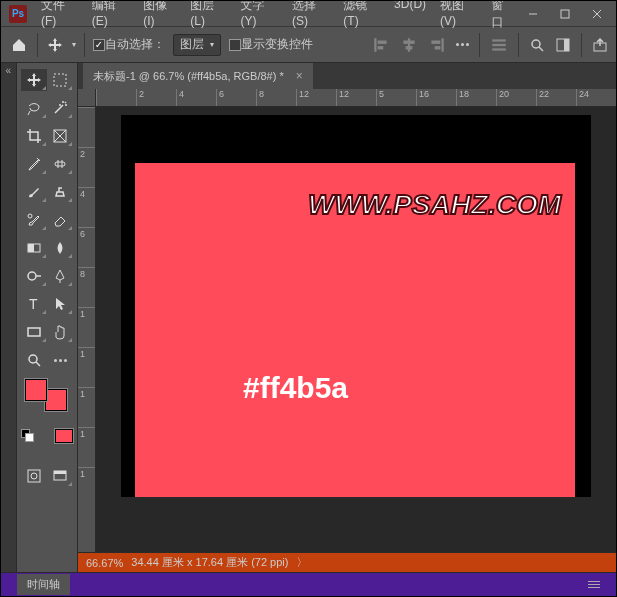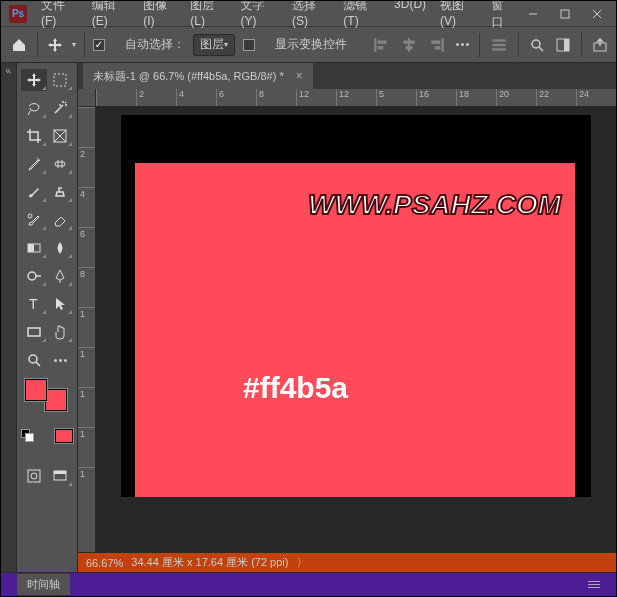--- a/index.html
+++ b/index.html
@@ -8,24 +8,24 @@
 .ps-logo{width:18px;height:18px;background:#7f1d1d;color:#31a8ff;display:flex;align-items:center;justify-content:center;font-size:10px;font-weight:bold;margin:0 8px;border-radius:2px}
 .menubar{display:flex;flex:1;gap:2px}
 .menubar span{padding:0 6px;cursor:pointer;font-size:12px}
 .win-ctrl{display:flex;gap:6px;margin-right:6px}
 .win-btn{width:26px;height:20px;display:flex;align-items:center;justify-content:center;color:#ccc}
 .win-btn svg{width:10px;height:10px}
 .optbar{height:36px;background:#535353;display:flex;align-items:center;padding:0 8px;border-bottom:1px solid #2a2a2a;gap:8px}
 .opt-home{width:20px;height:20px;display:flex;align-items:center;justify-content:center}
 .sep{width:1px;height:24px;background:#383838}
 .move-icon{width:18px;height:18px;display:flex;align-items:center;justify-content:center}
-.chk{display:flex;align-items:center;gap:20px}
+.chk{display:flex;align-items:center;gap:0}
 .chk-box{width:12px;height:12px;border:1px solid #999;background:#3a3a3a;display:flex;align-items:center;justify-content:center}
 .chk-box.on::after{content:"✓";font-size:10px;color:#fff}
-.sel{height:22px;background:#3f3f3f;border:1px solid #2a2a2a;padding:0 6px;display:flex;align-items:center;border-radius:2px}
+.sel{height:22px;background:#3f3f3f;border:1px solid #2a2a2a;padding:0 6px;display:flex;align-items:center;gap:6px;border-radius:2px}
 .chev{font-size:8px}
 .opt-right{margin-left:auto;display:flex;gap:10px;align-items:center}
 .align-btn{width:18px;height:18px;opacity:.4}
 .mini-icon{width:16px;height:16px;display:flex;align-items:center;justify-content:center}
 .main{display:flex;height:calc(100% - 26px - 36px - 24px)}
 .tooldock{width:16px;background:#383838;border-right:1px solid #2a2a2a;display:flex;justify-content:center;padding-top:2px}
 .dock-chev{font-size:10px;color:#aaa}
 .toolbox{width:62px;background:#535353;border-right:1px solid #2a2a2a;padding:6px 4px;position:relative}
 .tool-pair{display:flex;justify-content:space-between;margin-bottom:6px}
 .tool{width:26px;height:22px;display:flex;align-items:center;justify-content:center;color:#ccc;position:relative}

